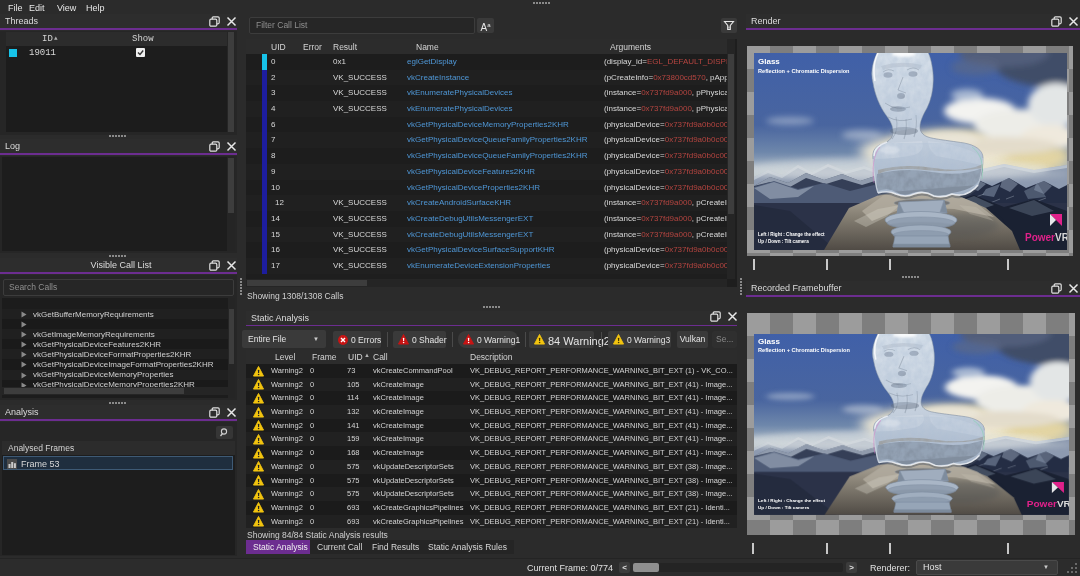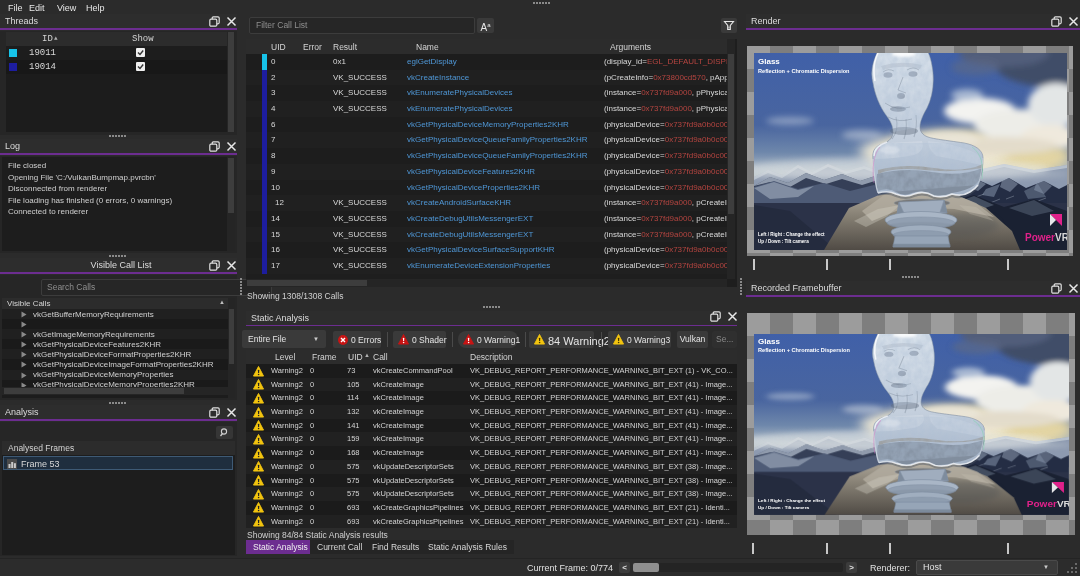--- a/index.html
+++ b/index.html
@@ -32,51 +32,37 @@
  </div>
  <div class="abs" style="left:0;top:14px;width:221px;height:14px;background:#1d1d1d;">
    <div class="abs" style="left:3px;top:3px;width:8px;height:8px;background:#17c3e9;"></div>
    <span class="abs" style="left:23px;top:2px;font-size:9px;">19011</span>
       <span class="abs" style="left:130px;top:2px;width:9px;height:9px;background:#f0f0f0;border-radius:1px;">
         <svg width="9" height="9" viewBox="0 0 9 9">
           <path d="M2 4.5 L4 6.5 L7.2 2.5" stroke="#333" stroke-width="1.4" fill="none"></path>
         </svg>
       </span>
  </div>
- <div class="abs" style="left:0;top:28px;width:221px;height:14px;background:#181818;">
-   <div class="abs" style="left:3px;top:3px;width:8px;height:8px;background:#1d1d9e;"></div>
-   <span class="abs" style="left:23px;top:2px;font-size:9px;">19014</span>
-      <span class="abs" style="left:130px;top:2px;width:9px;height:9px;background:#f0f0f0;border-radius:1px;">
-        <svg width="9" height="9" viewBox="0 0 9 9">
-          <path d="M2 4.5 L4 6.5 L7.2 2.5" stroke="#333" stroke-width="1.4" fill="none"></path>
-        </svg>
-      </span>
- </div>
  <div class="abs" style="left:221px;top:0;width:8px;height:100px;background:#252525;">
       <div class="abs" style="left:1px;top:0;width:6px;height:100px;background:#3d3d3d;"></div>
     </div>
 </div>
 
 <div class="ttl" style="left:0;top:139px;width:237px;">Log</div>
 <div class="content" style="left:0;top:156px;width:237px;height:97px;background:#262626;"></div>
 <div class="abs" style="left:2px;top:157px;width:233px;height:94px;background:#1d1d1d;font-size:8px;color:#d0d0d0;">
- <div style="padding:3px 0 0 6px;line-height:11.5px;white-space:nowrap;">File closed<br>Opening File 'C:/VulkanBumpmap.pvrcbn'<br>Disconnected from renderer<br>File loading has finished (0 errors, 0 warnings)<br>Connected to renderer</div>
  <div class="abs" style="left:225px;top:0;width:8px;height:94px;background:#252525;">
       <div class="abs" style="left:1px;top:1px;width:6px;height:55px;background:#3d3d3d;"></div>
     </div>
 </div>
 
 <div class="ttl" style="left:0;top:258px;width:237px;text-align:center;">Visible Call List</div>
 <div class="content" style="left:0;top:275px;width:237px;height:125px;background:#262626;"></div>
-<div class="abs" style="left:3px;top:279px;width:231px;height:17px;background:#262626;border:1px solid #3c3c3c;border-radius:2px;box-sizing:border-box;font-size:8.5px;color:#8f8f8f;line-height:15px;padding-left:5px;margin-left:38px;">Search Calls</div>
+<div class="abs" style="left:3px;top:279px;width:231px;height:17px;background:#262626;border:1px solid #3c3c3c;border-radius:2px;box-sizing:border-box;font-size:8.5px;color:#8f8f8f;line-height:15px;padding-left:5px;">Search Calls</div>
 <div class="abs" style="left:2px;top:298px;width:233px;height:100px;background:#1c1c1c;">
- <div class="abs" style="left:0;top:0;width:233px;height:11px;background:#2c2c2c;font-size:8px;color:#d4d4d4;">
-  <span class="abs" style="left:5px;top:1px;">Visible Calls</span>
-  <span class="abs" style="right:10px;top:1px;color:#c0c0c0;font-size:6px;">▲</span>
- </div>
  <div class="abs" style="left:0;top:11px;width:226px;font-size:8px;color:#d0d0d0;white-space:nowrap;overflow:hidden;height:78px;">
       <div style="height:10.1px;background:#202020;position:relative;">
         <svg style="position:absolute;left:19px;top:2px;" width="6" height="7" viewBox="0 0 6 7">
           <path d="M0.5 0.5 L5.5 3.5 L0.5 6.5 Z" fill="#8a8a8a"></path>
         </svg>
         <span style="position:absolute;left:31px;top:0.5px;">vkGetBufferMemoryRequirements</span>
       </div>
       <div style="height:10.1px;background:#1a1a1a;position:relative;">
         <svg style="position:absolute;left:19px;top:2px;" width="6" height="7" viewBox="0 0 6 7">
           <path d="M0.5 0.5 L5.5 3.5 L0.5 6.5 Z" fill="#8a8a8a"></path>

